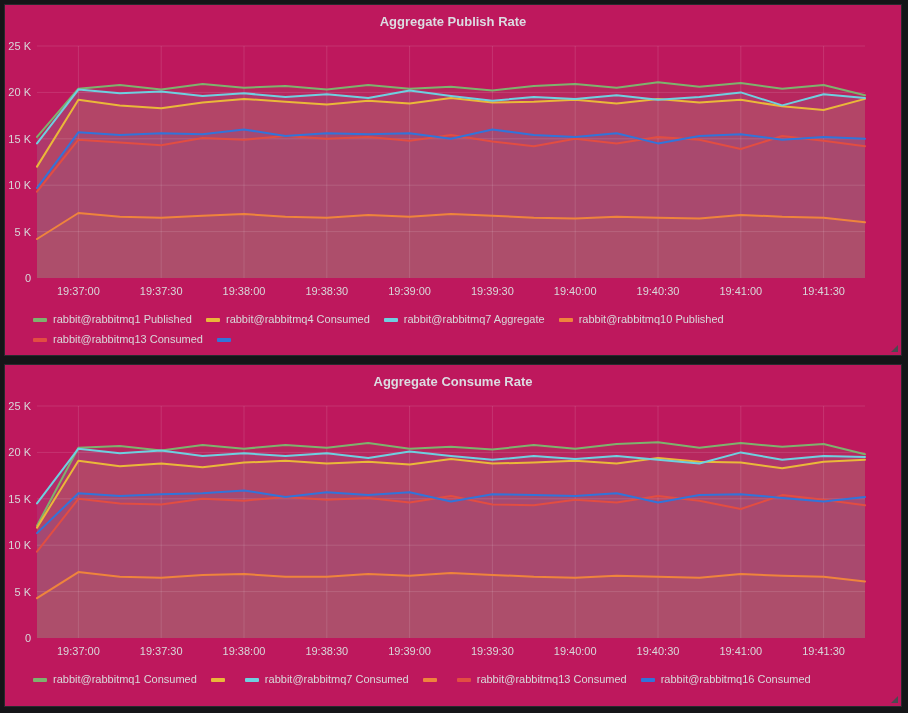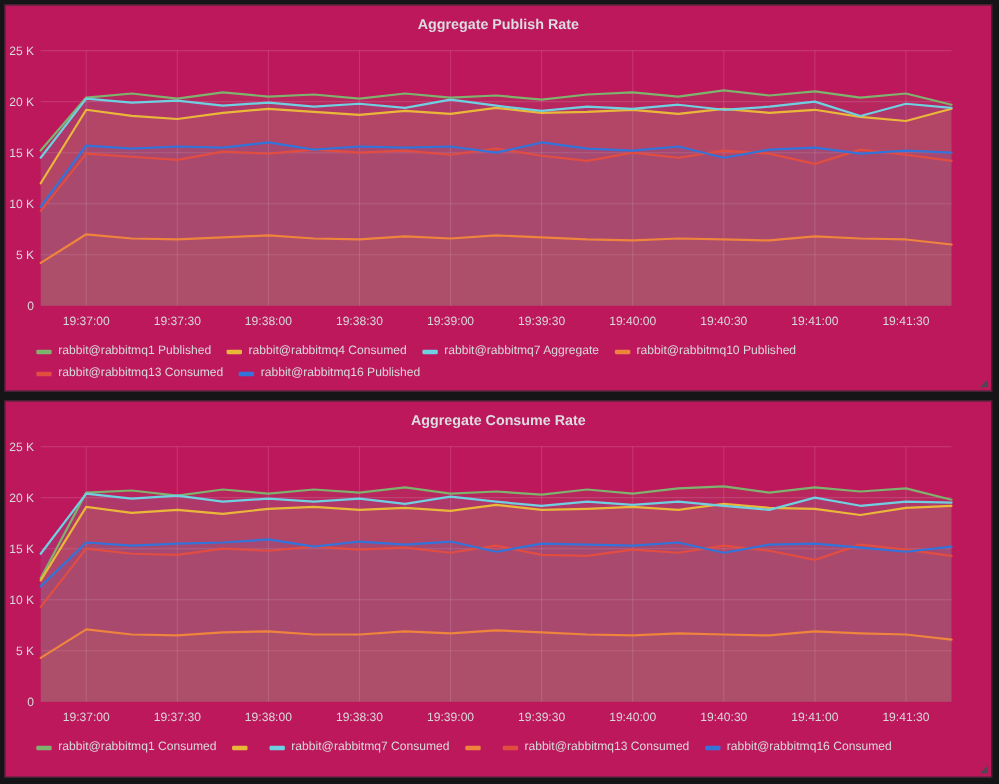--- a/index.html
+++ b/index.html
@@ -112,21 +112,20 @@
       <span class="legend-item">
         <span class="legend-swatch" style="background: rgb(239, 132, 60);"></span>
         <span class="legend-label">rabbit@rabbitmq10 Published</span>
       </span>
       <span class="legend-item">
         <span class="legend-swatch" style="background: rgb(226, 77, 66);"></span>
         <span class="legend-label">rabbit@rabbitmq13 Consumed</span>
       </span>
       <span class="legend-item">
         <span class="legend-swatch" style="background: rgb(50, 116, 217);"></span>
-        <span class="legend-label">rabbit@rabbitmq16 Published</span>
       </span>
     </div>
   <div class="resize-handle"></div>
 </div>
 
 <div class="panel second">
   <div class="panel-title">Aggregate Consume Rate</div>
   <svg class="chart-svg" id="chart-1" width="898" height="264" viewBox="0 0 898 264">
       <path d="M32.0,240 L32.0,127.7 L73.4,49.8 L114.8,47.9 L156.2,52.5 L197.6,47.0 L239.0,50.7 L280.4,47.0 L321.8,49.8 L363.2,45.1 L404.6,50.7 L446.0,48.8 L487.4,51.6 L528.8,47.0 L570.2,50.7 L611.6,46.0 L653.0,44.2 L694.4,49.8 L735.8,45.1 L777.2,48.8 L818.6,46.0 L860.0,56.3 L860.0,240 Z" fill="#7EB26D" fill-opacity="0.1" stroke="none"></path>
       <path d="M32.0,240 L32.0,129.6 L73.4,62.8 L114.8,68.3 L156.2,65.5 L197.6,69.2 L239.0,64.6 L280.4,62.8 L321.8,65.5 L363.2,63.7 L404.6,66.5 L446.0,60.9 L487.4,65.5 L528.8,64.6 L570.2,62.8 L611.6,65.5 L653.0,60.0 L694.4,63.7 L735.8,64.6 L777.2,70.2 L818.6,63.7 L860.0,61.8 L860.0,240 Z" fill="#EAB839" fill-opacity="0.1" stroke="none"></path>

